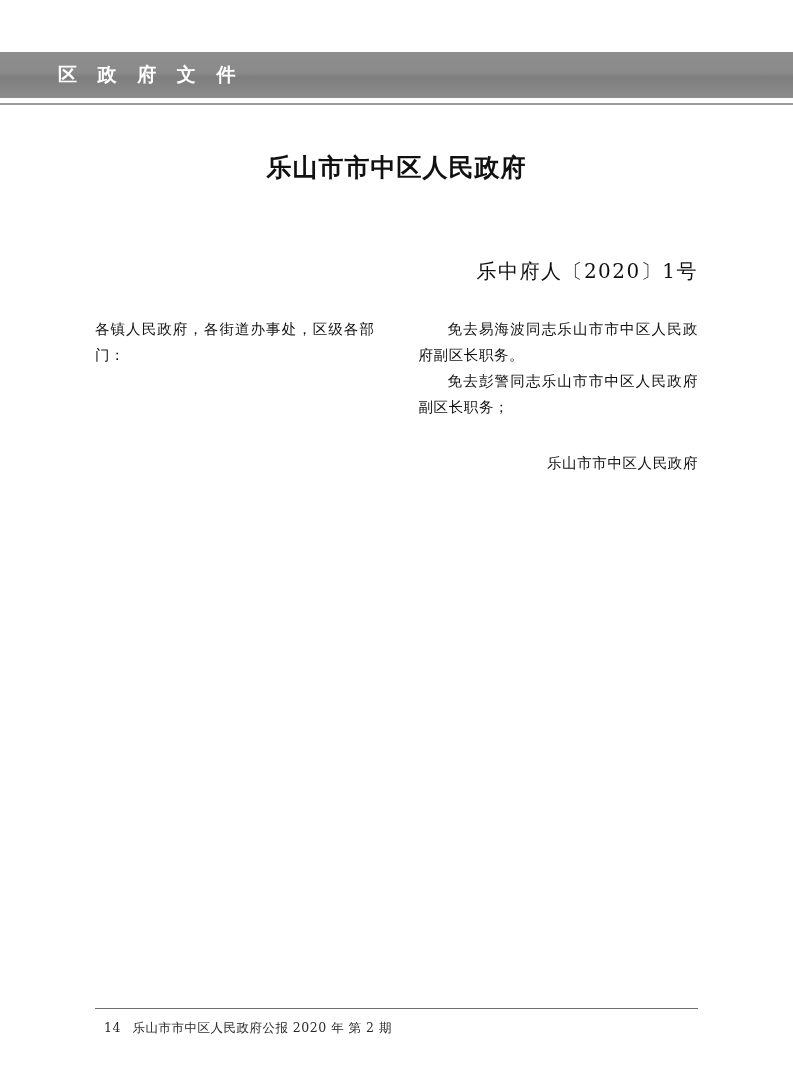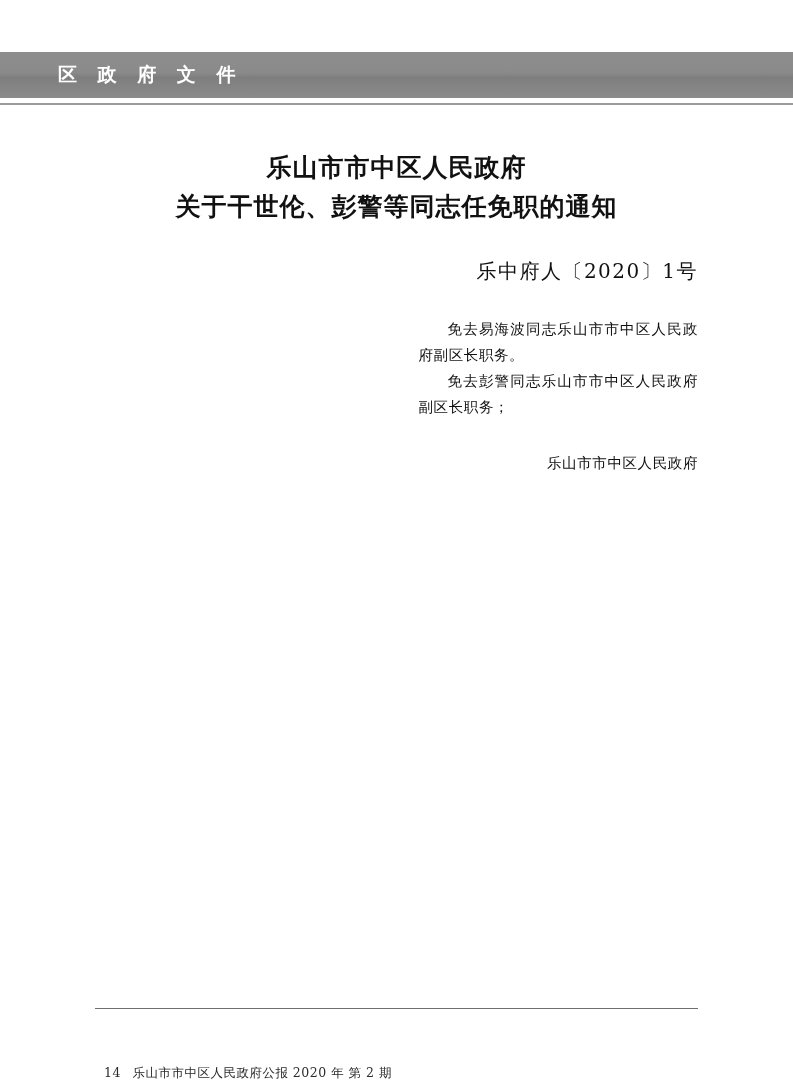--- a/index.html
+++ b/index.html
@@ -124,21 +124,21 @@
     position: absolute;
     left: 95px;
     top: 1008px;
     width: 603px;
     height: 1px;
     background: #6f6f6f;
   }
   .footer-text {
     position: absolute;
     left: 104px;
-    top: 1065px;
+    top: 1020px;
     font-family: "DejaVu Serif", "Liberation Serif", serif;
     font-size: 12.5px;
     letter-spacing: 0.5px;
     color: #2a2a2a;
     white-space: nowrap;
   }
   .footer-pageno {
     font-weight: normal;
     margin-right: 7px;
   }
@@ -148,27 +148,27 @@
 
 <div class="header-band">
   <div class="header-band-inner">
     <span class="header-label">区 政 府 文 件</span>
   </div>
 </div>
 <div class="header-rule"></div>
 
 <div class="doc-title">
   <span>乐山市市中区人民政府</span>
-  <span class="line2">关于干世伦、彭警等同志任免职的通知</span>
 </div>
 
 <div class="doc-number">乐中府人〔2020〕1号</div>
 
 <div class="body-wrap">
   <div class="col">
+    <p class="para">各镇人民政府，各街道办事处，区级各部门：</p>
   </div>
   <div class="col">
     <p class="para indent">免去易海波同志乐山市市中区人民政府副区长职务。</p>
     <p class="para indent">免去彭警同志乐山市市中区人民政府副区长职务；</p>
     <div class="signature">
       <div>乐山市市中区人民政府</div>
     </div>
   </div>
 </div>
 

